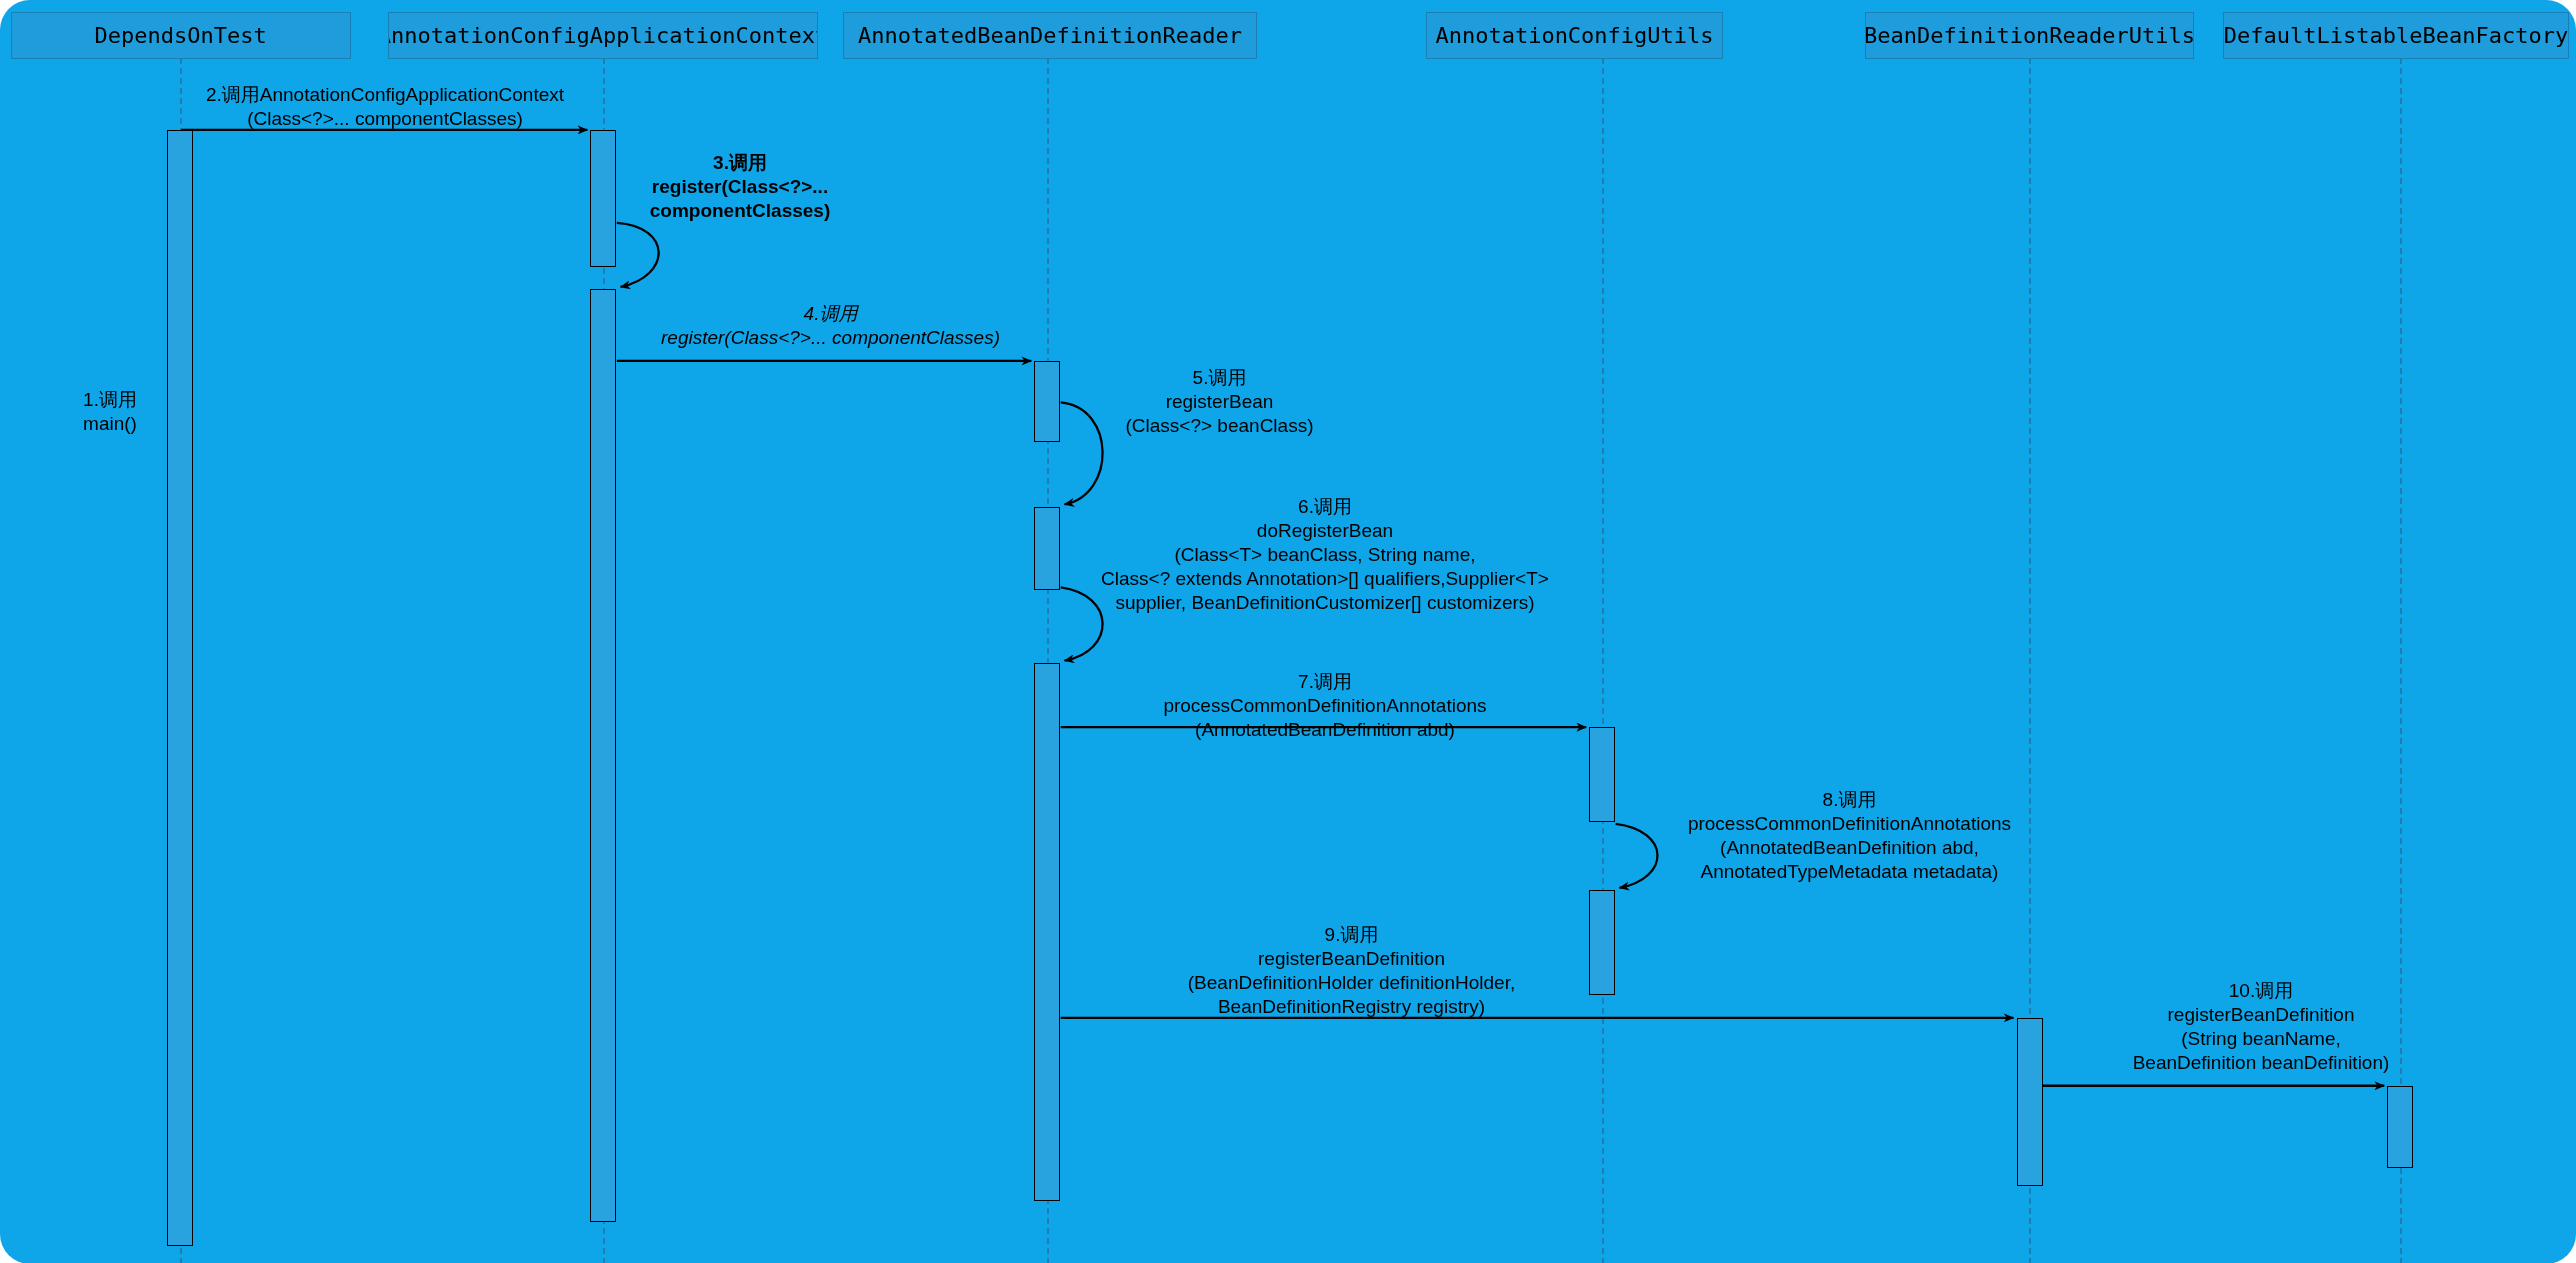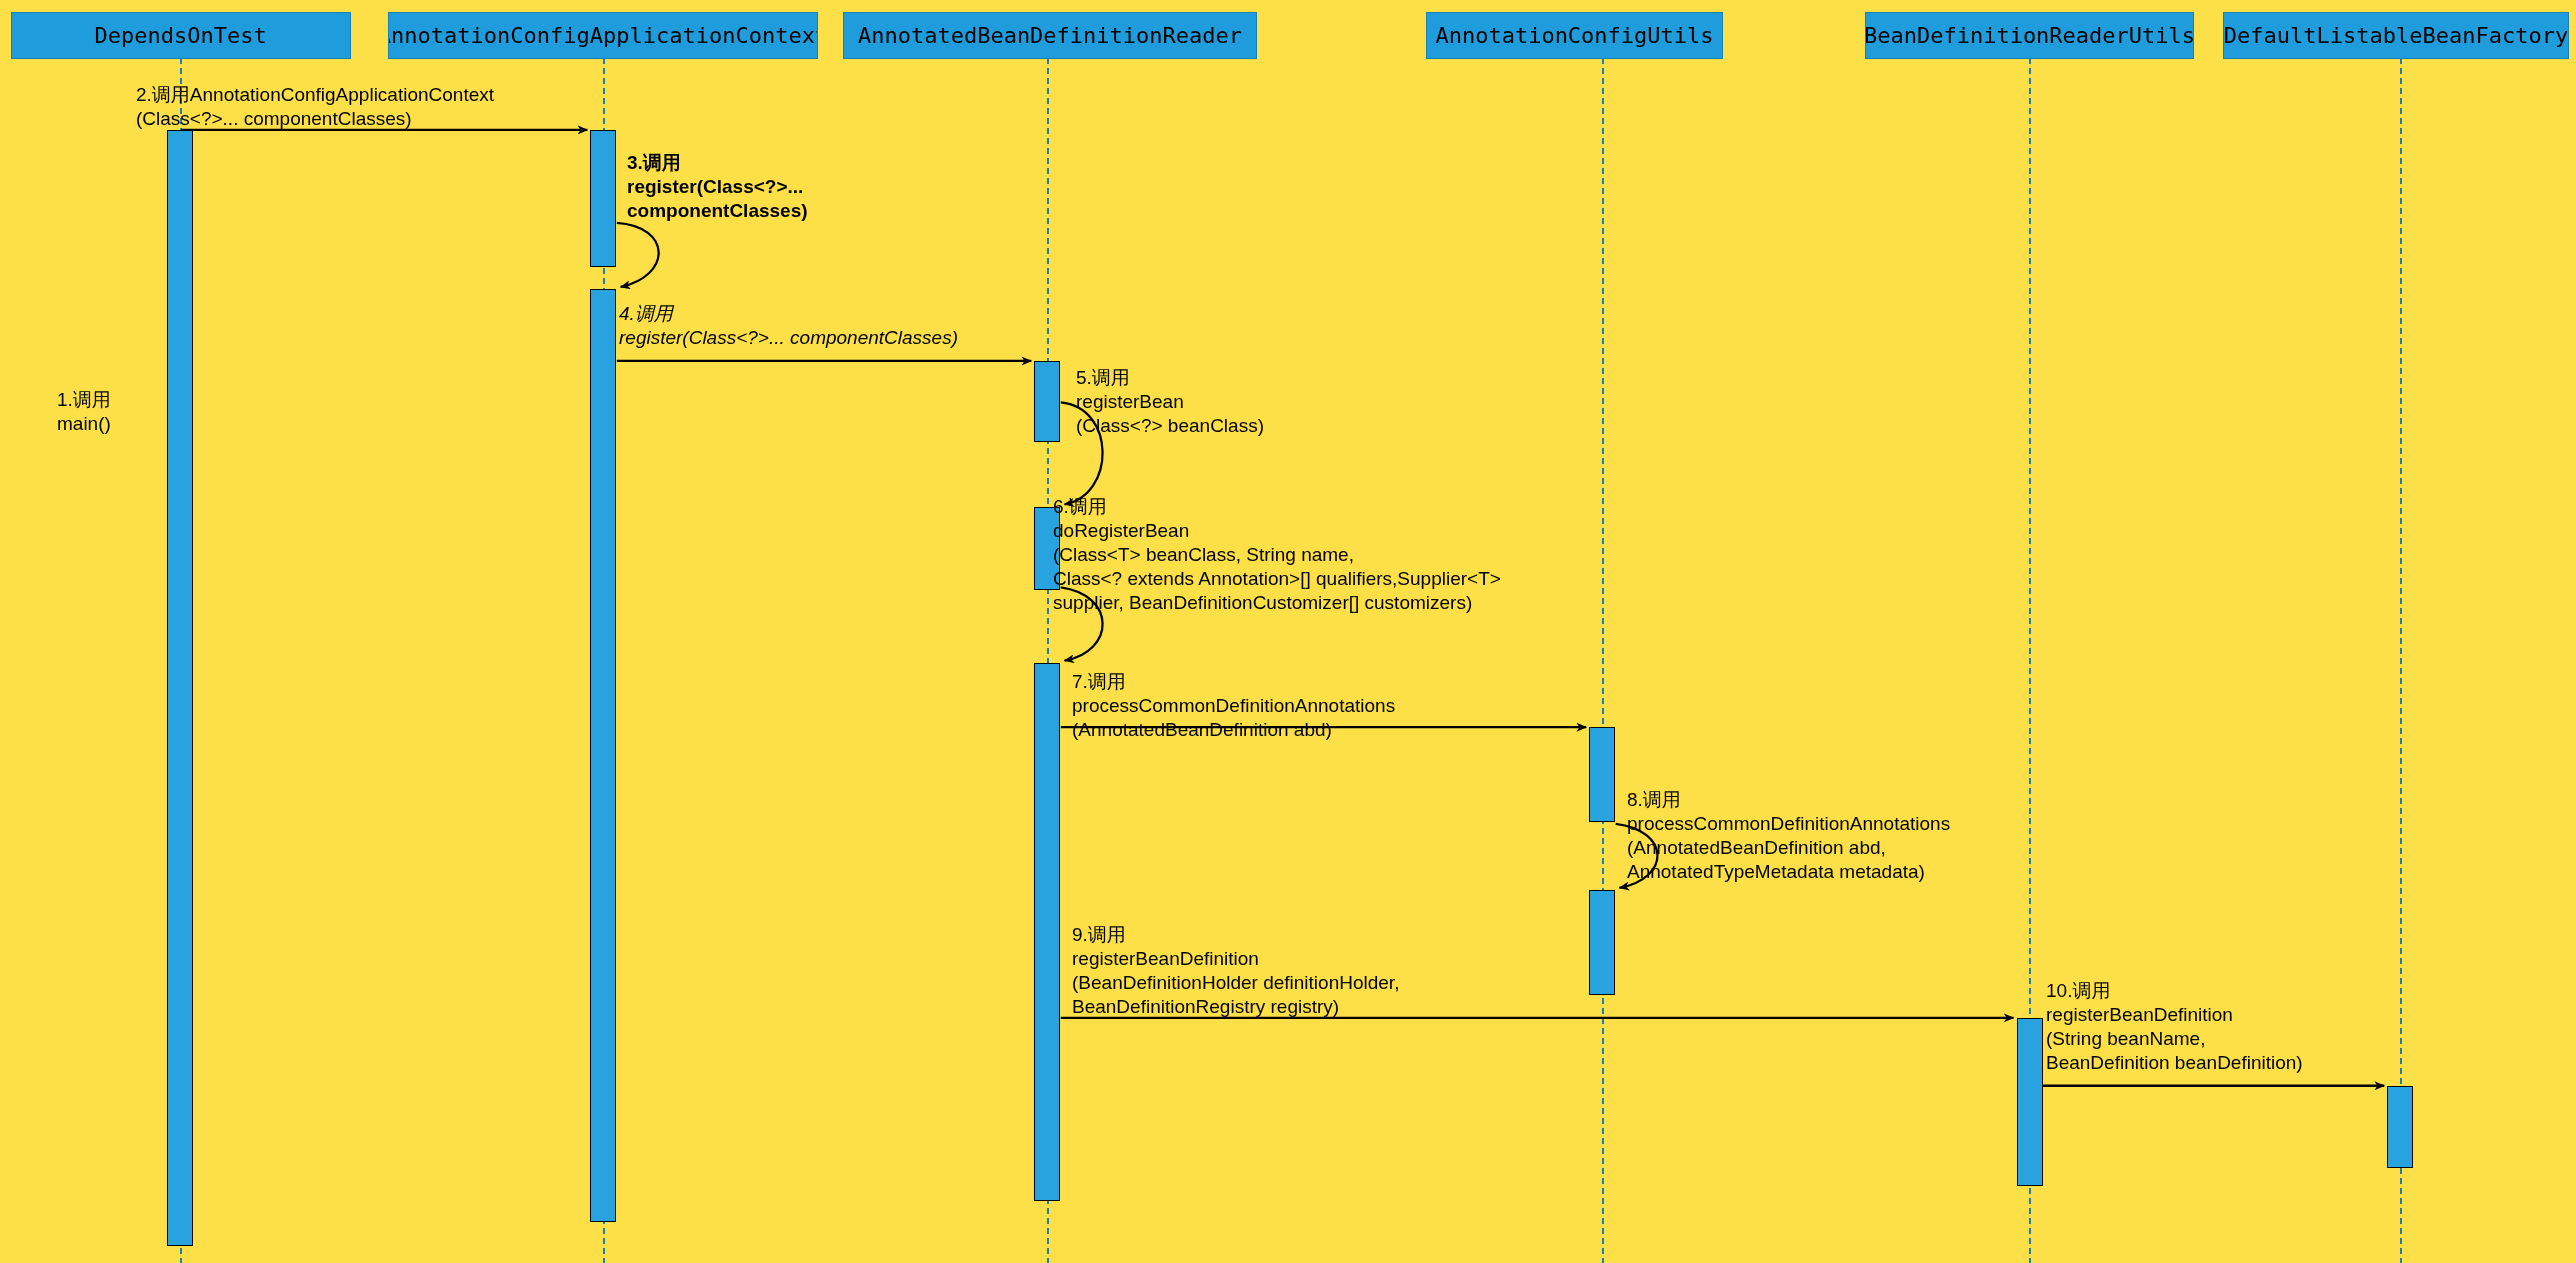--- a/index.html
+++ b/index.html
@@ -4,23 +4,24 @@
 <style>
   html, body {
     margin: 0;
     padding: 0;
     background: #ffffff;
   }
   #canvas {
     position: relative;
     width: 2576px;
     height: 1264px;
-    background: #fde047;
+    background: #0ea5e9;
     font-family: "Liberation Sans", sans-serif;
     overflow: hidden;
+    border-radius: 30px;
   }
   
   .lifeline-box {
     position: absolute;
     box-sizing: border-box;
     background: #1f9cdb;
     border: 1.5px solid #1880b5;
     display: flex;
     align-items: center;
     justify-content: center;
@@ -41,21 +42,21 @@
   .activation {
     position: absolute;
     box-sizing: border-box;
     background: #29a3e0;
     border: 1.5px solid #000000;
     width: 26px;
   }
   
   .msg-label {
     position: absolute;
-    text-align: left;
+    text-align: center;
     color: #000000;
     font-family: "Liberation Sans", sans-serif;
     font-size: 19px;
     line-height: 24px;
     white-space: pre-line;
   }
   
   #arrows {
     position: absolute;
     left: 0;

